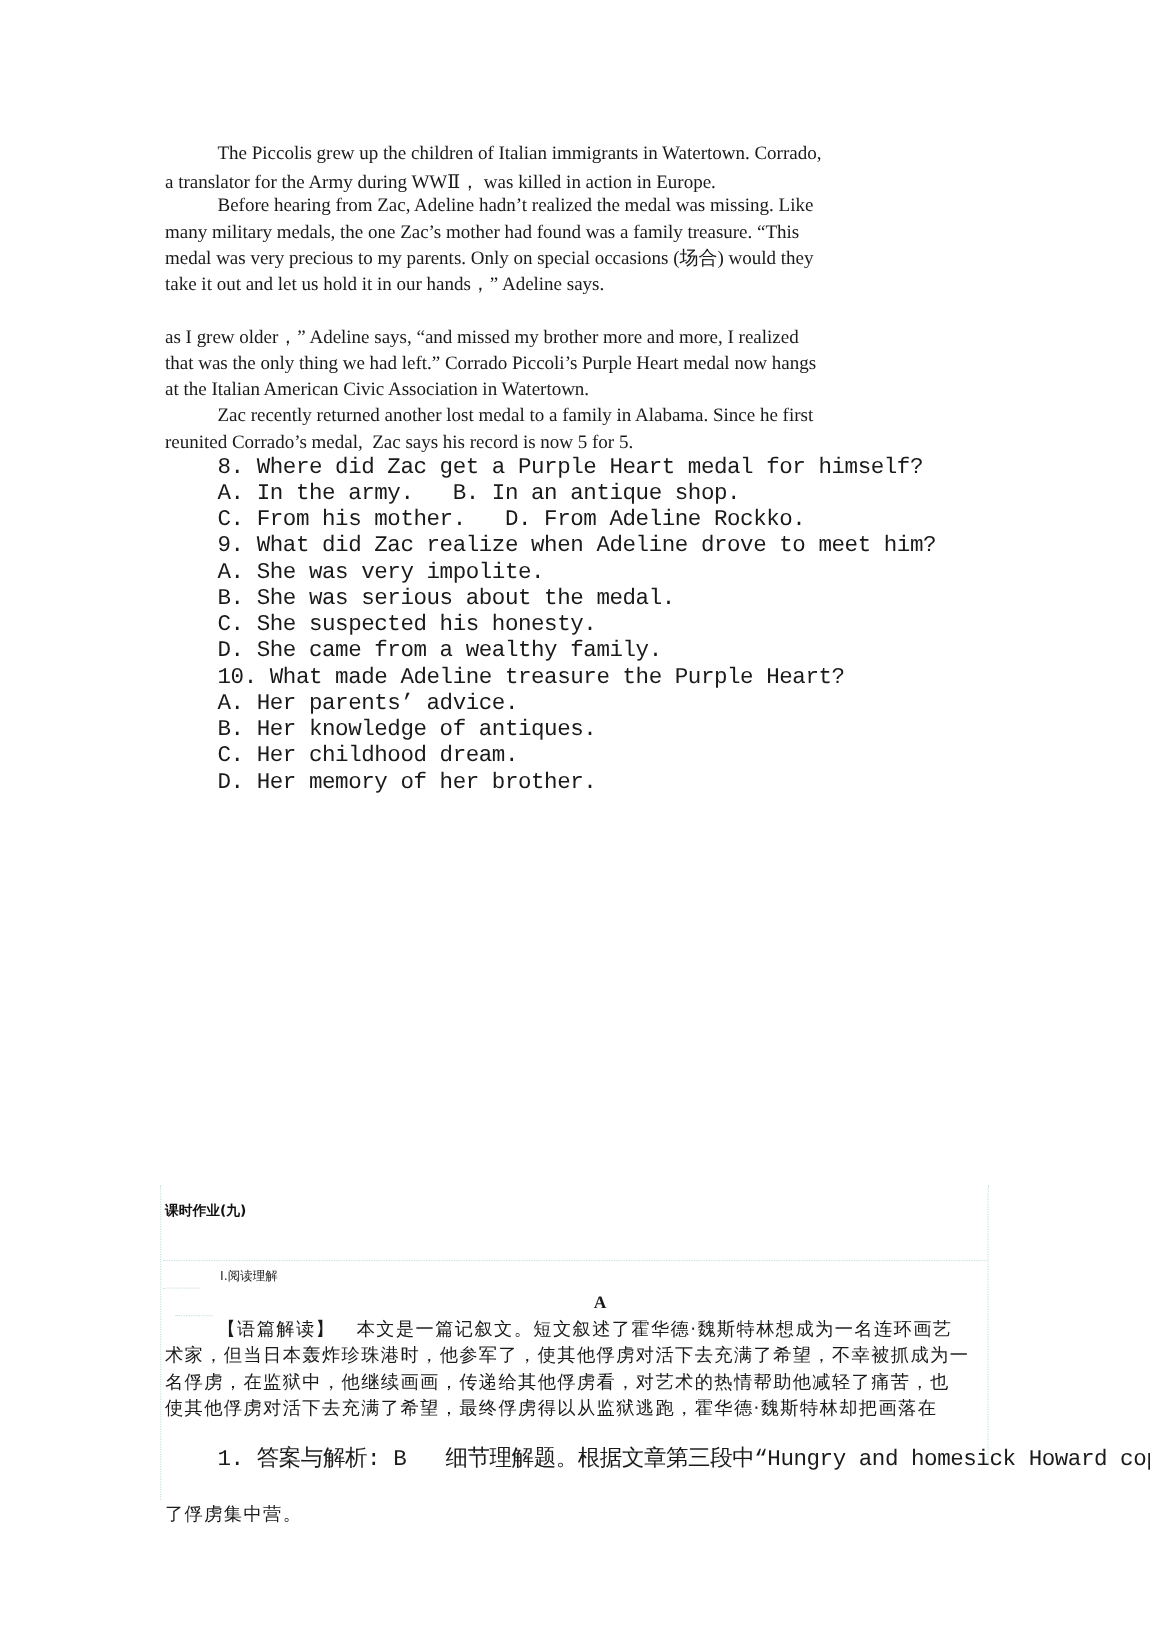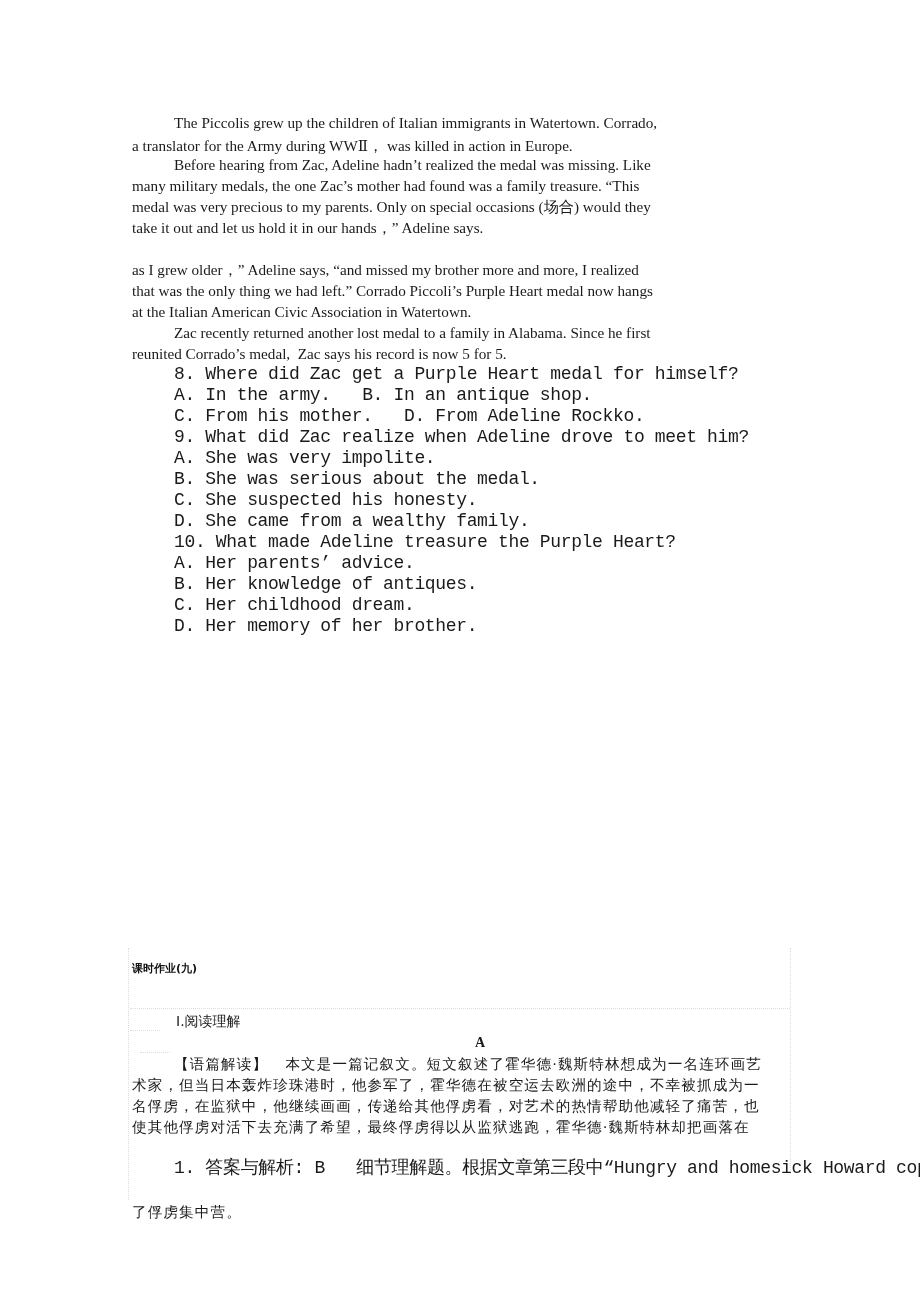--- a/index.html
+++ b/index.html
@@ -6,21 +6,21 @@
     body { width: 920px; height: 1302px; position: relative; overflow: hidden; color: #111; }
     .page { position: absolute; left: 0; top: 0; width: 816px; height: 1302px; background: #fff; }
     .line {
       position: absolute; left: 132px; white-space: pre;
       font-family: Liberation Mono, monospace;
       font-size: 18px; line-height: 21px; letter-spacing: -0.35px; color: #1a1a1a;
     }
     .serif { font-family: "Liberation Serif", "DejaVu Serif", serif; font-size: 15.2px; letter-spacing: 0; }
     .indent { left: 174px; }
     .title { left: 132px; font-family: "DejaVu Sans", sans-serif; font-weight: bold; font-size: 11px; letter-spacing: 0; color: #111; }
-    .section { left: 176px; font-family: "DejaVu Sans", sans-serif; font-size: 14px; letter-spacing: 0; }
+    .section { left: 176px; font-family: "DejaVu Sans", sans-serif; font-size: 10px; letter-spacing: 0; }
     .center-a { left: 475px; font-family: "Liberation Serif", serif; font-weight: bold; font-size: 14px; }
     .cn { font-family: "DejaVu Sans", sans-serif; font-size: 14.6px; letter-spacing: 1.1px; }
     .dotted-v { position: absolute; border-left: 1px dotted #cfe3e3; }
     .dotted-h { position: absolute; border-top: 1px dotted #cfe3e3; }
   </style>
 </head>
 <body>
 
 <div class="page">
 
@@ -59,19 +59,19 @@
   <div class="dotted-v" style="left:790px; top:948px; height:222px;"></div>
   <div class="dotted-h" style="left:130px; top:1008px; width:660px;"></div>
   <div class="dotted-h" style="left:130px; top:1030px; width:30px;"></div>
   <div class="dotted-h" style="left:140px; top:1052px; width:30px;"></div>
 
   <div class="line title" style="top:958px">课时作业(九)</div>
   <div class="line section" style="top:1011px">Ⅰ.阅读理解</div>
   <div class="line center-a" style="top:1032px">A</div>
 
   <div class="line cn" style="top:1053px; left:174px;">【语篇解读】   本文是一篇记叙文。短文叙述了霍华德·魏斯特林想成为一名连环画艺</div>
-  <div class="line cn" style="top:1074px">术家，但当日本轰炸珍珠港时，他参军了，霍华德在被空运去欧洲的途中，不幸被抓成为一</div>
+  <div class="line cn" style="top:1074px">术家，但当日本轰炸珍珠港时，他参军了，使其他俘虏对活下去充满了希望，不幸被抓成为一</div>
   <div class="line cn" style="top:1095px">名俘虏，在监狱中，他继续画画，传递给其他俘虏看，对艺术的热情帮助他减轻了痛苦，也</div>
   <div class="line cn" style="top:1116px">使其他俘虏对活下去充满了希望，最终俘虏得以从监狱逃跑，霍华德·魏斯特林却把画落在</div>
   <div class="line cn" style="top:1201px">了俘虏集中营。</div>
   <div class="line" style="top:1158px; left:174px;text-align:center;">1. 答案与解析: B   细节理解题。根据文章第三段中“Hungry and homesick Howard coped</div>
 
 </div>
 
 </body></html>

